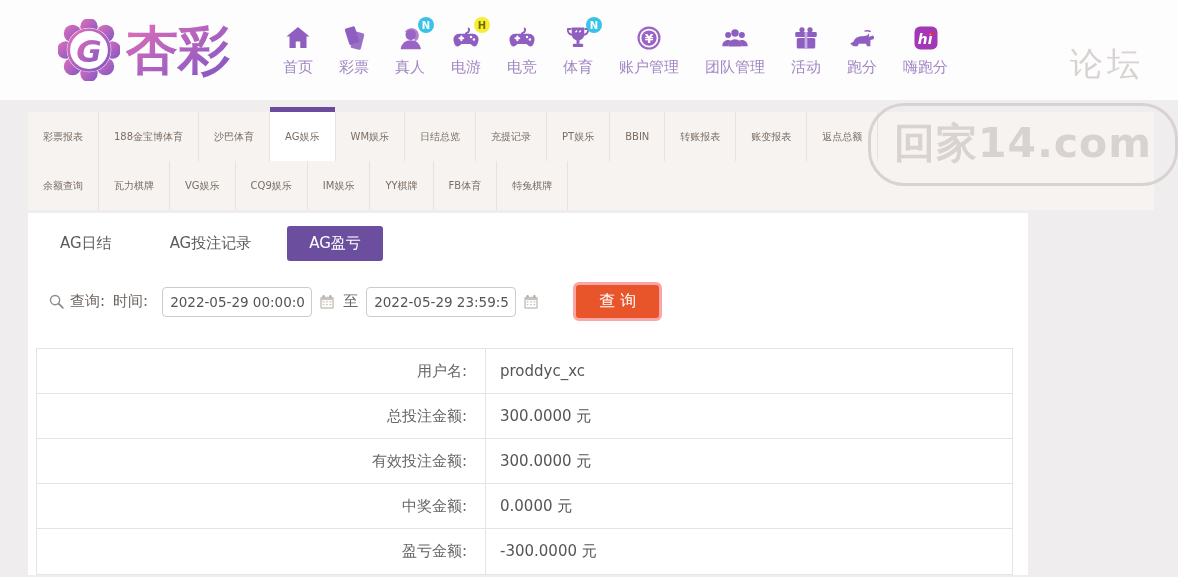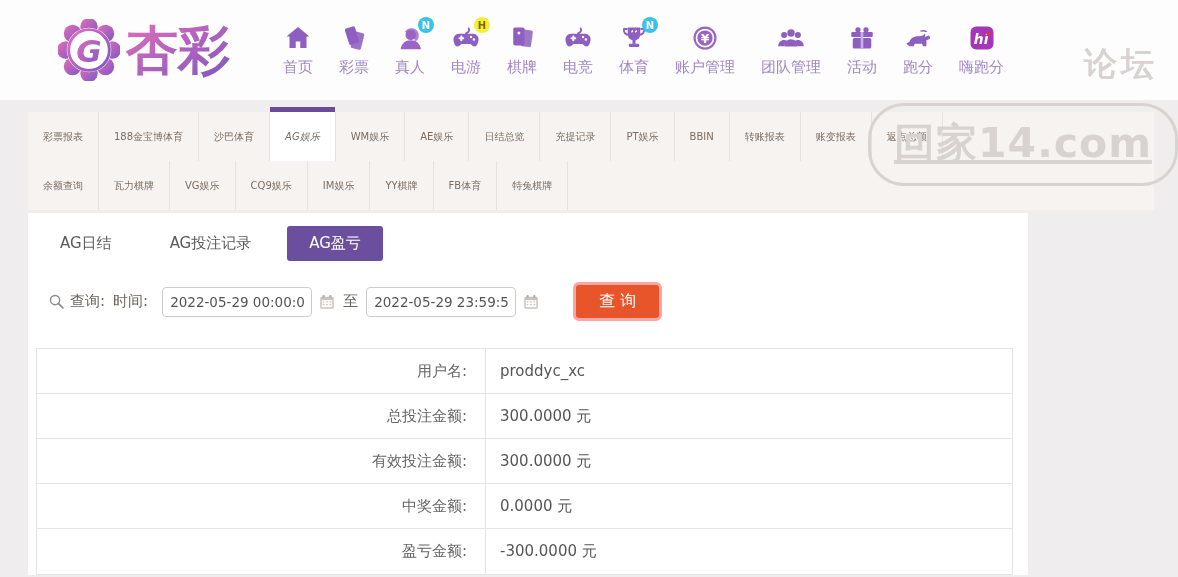--- a/index.html
+++ b/index.html
@@ -41,34 +41,34 @@
     position:absolute;top:-6px;right:4px;min-width:16px;height:16px;border-radius:50%;
     font-size:10px;font-weight:bold;display:flex;align-items:center;justify-content:center;
   }
   .badge-new{background:#3ac3e8;color:#fff;}
   .badge-hot{background:#f6ee35;color:#7a6a00;}
   
   .watermark{
     position:absolute;top:42px;right:0;width:310px;z-index:6;
     pointer-events:none;color:var(--watermark);text-align:center;
   }
-  .wm-top{font-size:33px;font-weight:bold;letter-spacing:4px;text-align:right;padding-right:20px;}
+  .wm-top{font-size:33px;font-weight:normal;letter-spacing:4px;text-align:right;padding-right:34px;}
   .wm-main{
     font-size:41px;font-weight:bold;letter-spacing:1px;
     border:3px solid var(--watermark);border-radius:36px;
-    padding:10px 16px 12px;margin-top:16px;white-space:nowrap;text-decoration:underline;
+    padding:10px 16px 12px;margin-top:16px;white-space:nowrap;
   }
   
   .tabs-panel{margin:12px 0 0 28px;width:1126px;background:var(--tabs-bg);position:relative;z-index:3;}
   .tabs-row{display:flex;height:49px;}
   .tab{
     padding:0 15px;display:flex;align-items:center;font-size:10px;color:var(--tab-text);
     border-right:1px solid #e8e2de;cursor:pointer;position:relative;white-space:nowrap;
   }
-  .tab.active{background:#fff;font-style:italic;}
+  .tab.active{background:#fff;}
   .tab.active::before{
     content:"";position:absolute;top:-5px;left:0;right:0;height:5px;background:var(--active-tab-bar);
   }
   
   .content{
     margin:3px 0 0 28px;width:1000px;height:362px;background:#fff;
     padding-top:13px;position:relative;z-index:3;
   }
   .subtabs{display:flex;align-items:center;padding-left:10px;}
   .subtab{padding:8px 22px;font-size:15px;color:#5b5b5b;cursor:pointer;margin-right:14px;border-radius:3px;}
@@ -173,33 +173,20 @@
             <circle cx="16" cy="11.2" r="1" fill="#fff"></circle>
             <circle cx="18.3" cy="13.2" r="1" fill="#fff"></circle>
           </svg>
         </span>
     <span class="nav-badge badge-hot">H</span>
     <span class="nav-label">电游</span>
   </div>
       <div class="nav-item">
     <span class="nav-icon">
           <svg viewBox="0 0 24 24">
-            <g fill="#8e5fc0">
-              <rect x="5" y="3.5" width="9" height="14.5" rx="1.4"></rect>
-              <rect x="11.5" y="5.5" width="8.5" height="13.5" rx="1.4" opacity=".85" transform="rotate(8 16 12)"></rect>
-              <circle cx="9.5" cy="8" r="1.2" fill="#fff"></circle>
-            </g>
-          </svg>
-        </span>
-
-    <span class="nav-label">棋牌</span>
-  </div>
-      <div class="nav-item">
-    <span class="nav-icon">
-          <svg viewBox="0 0 24 24">
             <path fill="#8e5fc0" d="M6.5 8.5h11a4.6 4.6 0 0 1 4.5 5.5c-.5 2.4-1.4 4.8-3.2 4.8-1.5 0-2.2-1.6-3.2-2.1H8.4c-1 .5-1.7 2.1-3.2 2.1-1.8 0-2.7-2.4-3.2-4.8a4.6 4.6 0 0 1 4.5-5.5z"></path>
             <path d="M12 8.3c2-.8 3-2 2.2-3.8" stroke="#8e5fc0" stroke-width="1.6" fill="none" stroke-linecap="round"></path>
             <rect x="6" y="11.4" width="4.6" height="1.6" rx=".8" fill="#fff"></rect>
             <rect x="7.5" y="9.9" width="1.6" height="4.6" rx=".8" fill="#fff"></rect>
             <circle cx="16" cy="11.2" r="1" fill="#fff"></circle>
             <circle cx="18.3" cy="13.2" r="1" fill="#fff"></circle>
           </svg>
         </span>
 
     <span class="nav-label">电竞</span>
@@ -298,23 +285,20 @@
     <span class="tab-label">188金宝博体育</span>
   </div>
       <div class="tab">
     <span class="tab-label">沙巴体育</span>
   </div>
       <div class="tab active">
     <span class="tab-label">AG娱乐</span>
   </div>
       <div class="tab">
     <span class="tab-label">WM娱乐</span>
-  </div>
-      <div class="tab">
-    <span class="tab-label">AE娱乐</span>
   </div>
       <div class="tab">
     <span class="tab-label">日结总览</span>
   </div>
       <div class="tab">
     <span class="tab-label">充提记录</span>
   </div>
       <div class="tab">
     <span class="tab-label">PT娱乐</span>
   </div>

